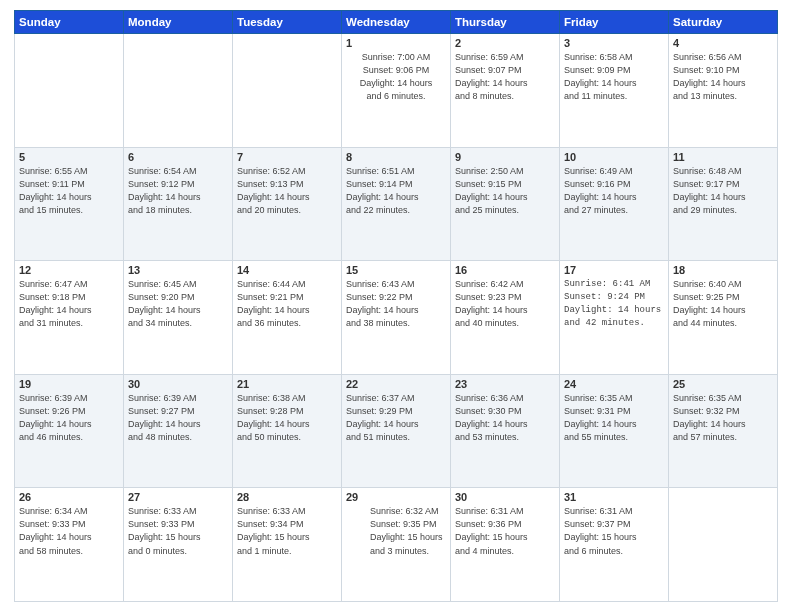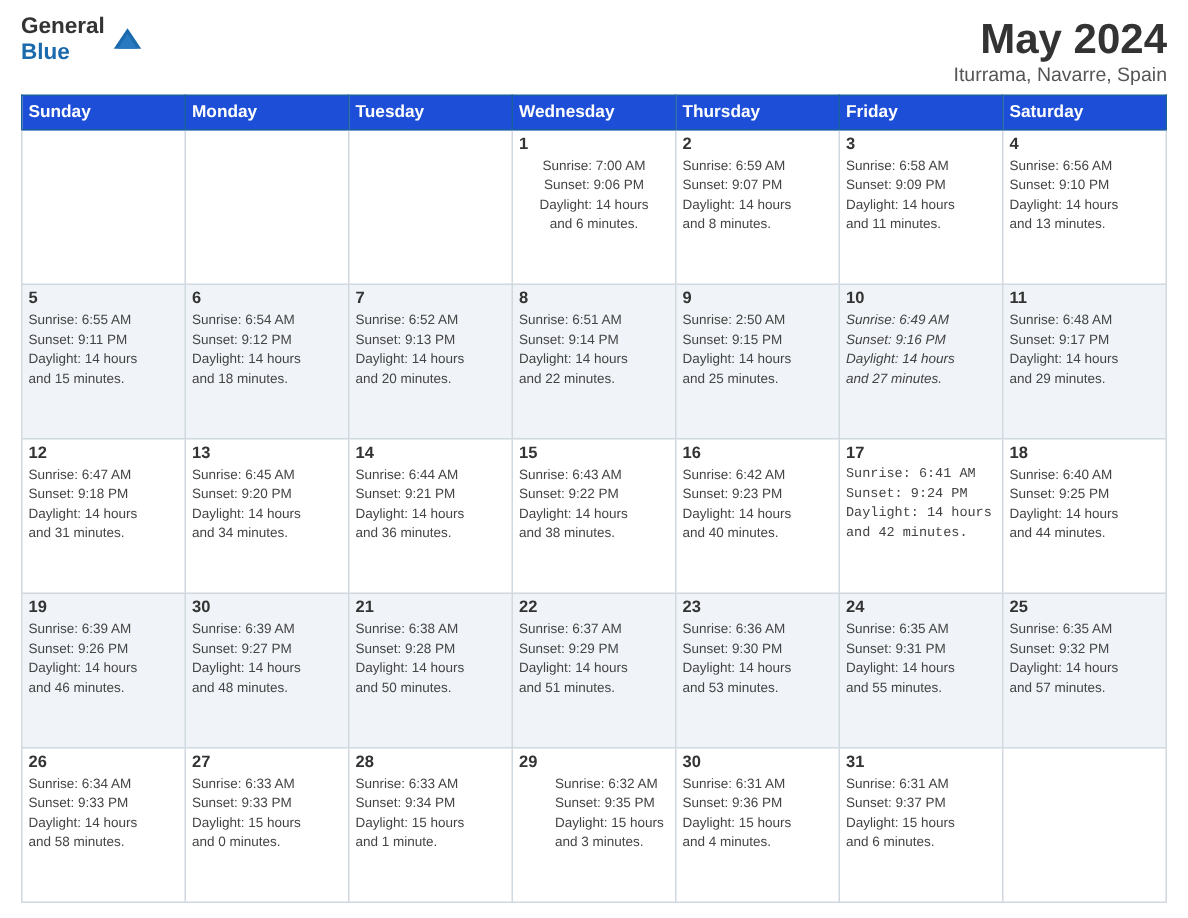--- a/index.html
+++ b/index.html
@@ -102,36 +102,20 @@
     .day-detail {
       font-size: 9px;
       color: #444;
       line-height: 1.45;
     }
   </style>
 </head>
 <body>
 
 <div class="page">
-  <div class="header">
-    <div class="logo">
-      <div class="logo-text">
-        <span class="logo-general">General</span>
-        <span class="logo-blue">Blue</span>
-      </div>
-      <svg class="logo-icon" viewBox="0 0 24 24">
-        <polygon points="12,3 22,18 2,18" fill="#1a6aad"></polygon>
-        <polygon points="12,7 19,18 5,18" fill="#2979c0"></polygon>
-      </svg>
-    </div>
-    <div class="title-block">
-      <div class="main-title">May 2024</div>
-      <div class="subtitle">Iturrama, Navarre, Spain</div>
-    </div>
-  </div>
 
   <table>
     <thead>
       <tr>
         <th>Sunday</th>
         <th>Monday</th>
         <th>Tuesday</th>
         <th>Wednesday</th>
         <th>Thursday</th>
         <th>Friday</th>
@@ -203,21 +187,21 @@
           </td>
           <td>
             <span class="day-num">9</span>
             <div class="day-detail" style="white-space: pre-line;">Sunrise: 2:50 AM
 Sunset: 9:15 PM
 Daylight: 14 hours
 and 25 minutes.</div>
           </td>
           <td>
             <span class="day-num">10</span>
-            <div class="day-detail" style="white-space: pre-line; font-style: italic;">Sunrise: 6:49 AM
+            <div class="day-detail" style="white-space: pre-line;">Sunrise: 6:49 AM
 Sunset: 9:16 PM
 Daylight: 14 hours
 and 27 minutes.</div>
           </td>
           <td>
             <span class="day-num">11</span>
             <div class="day-detail" style="white-space: pre-line;">Sunrise: 6:48 AM
 Sunset: 9:17 PM
 Daylight: 14 hours
 and 29 minutes.</div>

